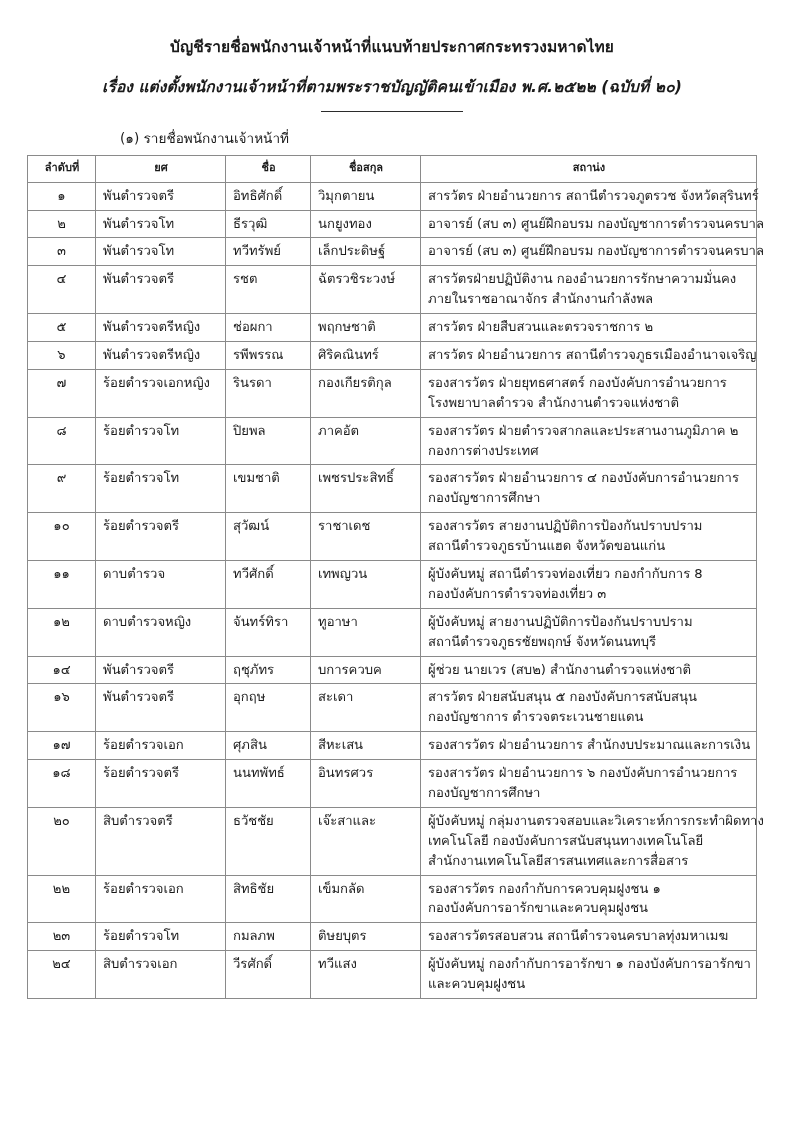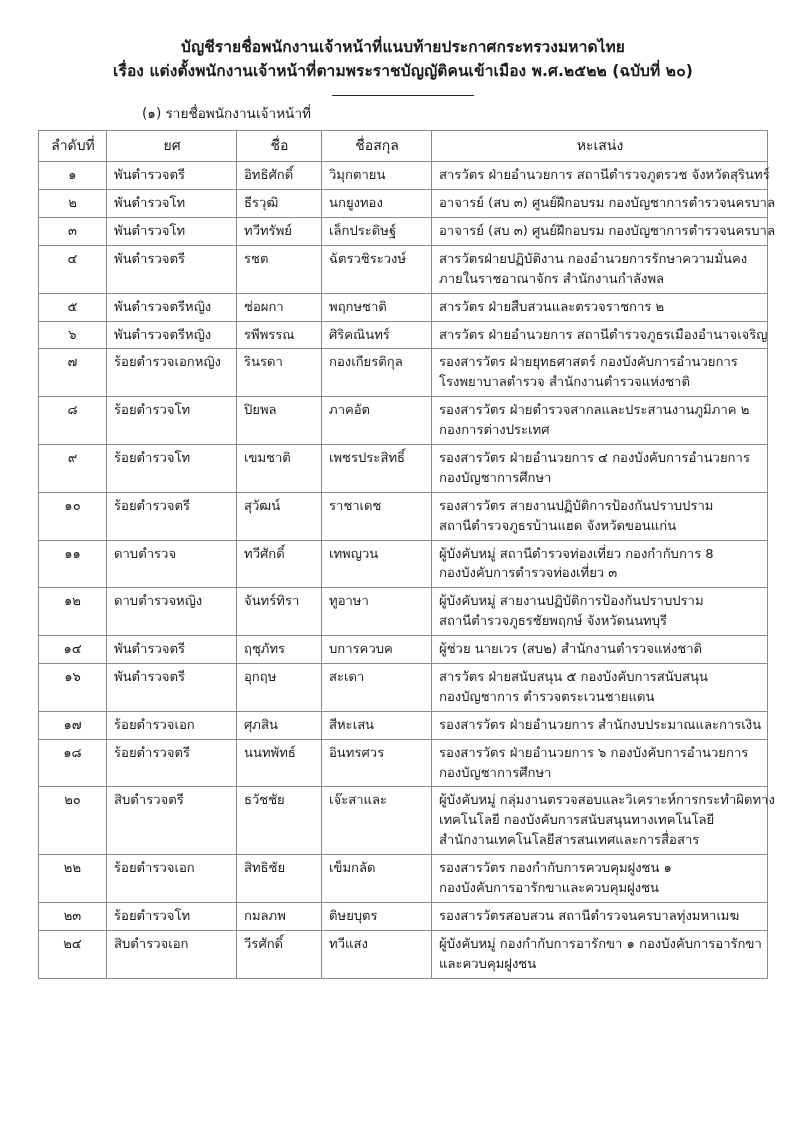--- a/index.html
+++ b/index.html
@@ -13,52 +13,53 @@
     height: 1131px;
     font-family: "DejaVu Sans", "Liberation Sans", sans-serif;
     color: #1a1a1a;
     overflow: hidden;
     position: relative;
   }
   .page {
     width: 800px;
     height: 1131px;
     box-sizing: border-box;
-    padding: 36px 26px 0 32px;
+    padding: 36px 26px 0 10px;
     position: relative;
   }
 
   
   .doc-header {
     text-align: center;
     line-height: 1.45;
   }
   .doc-title-line {
     font-size: 15.5px;
     font-weight: 700;
     letter-spacing: 0.1px;
     white-space: nowrap;
   }
   .doc-title-line.second {
-    margin-top: 2px;
+    margin-top: 18px;
+    font-style: italic;
   }
   .rule-wrap {
     display: flex;
     justify-content: center;
     margin-top: 12px;
     margin-bottom: 6px;
   }
   .rule {
     width: 142px;
     height: 0;
     border-top: 1.4px solid #2b2b2b;
   }
   .section-label {
     font-size: 13.6px;
-    margin: 6px 0 6px 110px;
+    margin: 15px 0 6px 110px;
     text-align: left;
     white-space: nowrap;
   }
 
   
   table.roster {
     border-collapse: collapse;
     table-layout: fixed;
     width: 729px;
     margin: 0 auto;
@@ -75,24 +76,24 @@
     border: 1.1px solid #8a8a8a;
     font-size: 13.1px;
     font-weight: 400;
     line-height: 1.52;
     vertical-align: top;
     padding: 3px 6px 4px 7px;
     background: #fff;
   }
   table.roster thead th {
     text-align: center;
-    font-weight: 400;
+    font-weight: 700;
     padding-top: 4px;
     padding-bottom: 5px;
-    font-size: 14px;
+    font-size: 11px;
     white-space: nowrap;
   }
   table.roster td.num {
     text-align: center;
     padding-left: 0;
     padding-right: 0;
   }
   table.roster td.rank,
   table.roster td.first,
   table.roster td.last,
@@ -126,21 +127,21 @@
         <col class="c-first">
         <col class="c-last">
         <col class="c-pos">
     </colgroup>
     <thead>
       <tr>
         <th>ลำดับที่</th>
         <th>ยศ</th>
         <th>ชื่อ</th>
         <th>ชื่อสกุล</th>
-        <th>หะเสน่ง</th>
+        <th>สถาน่ง</th>
       </tr>
     </thead>
     <tbody id="roster-body">
         <tr>
           <td class="num">๑</td>
           <td class="rank">พันตำรวจตรี</td>
           <td class="first">อิทธิศักดิ์</td>
           <td class="last">วิมุกตายน</td>
           <td class="pos">
             <div class="cell-lines">

